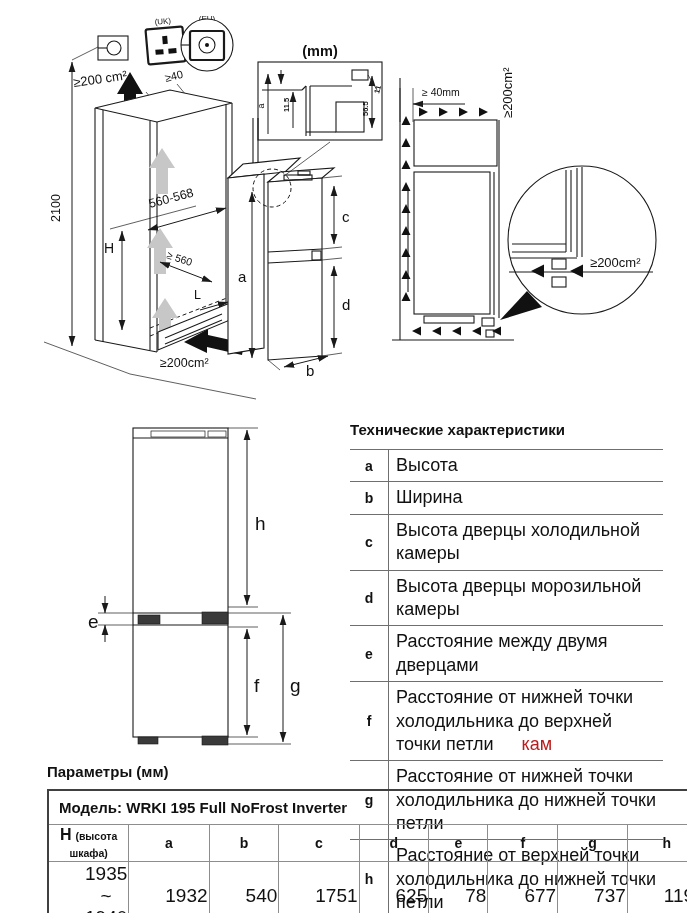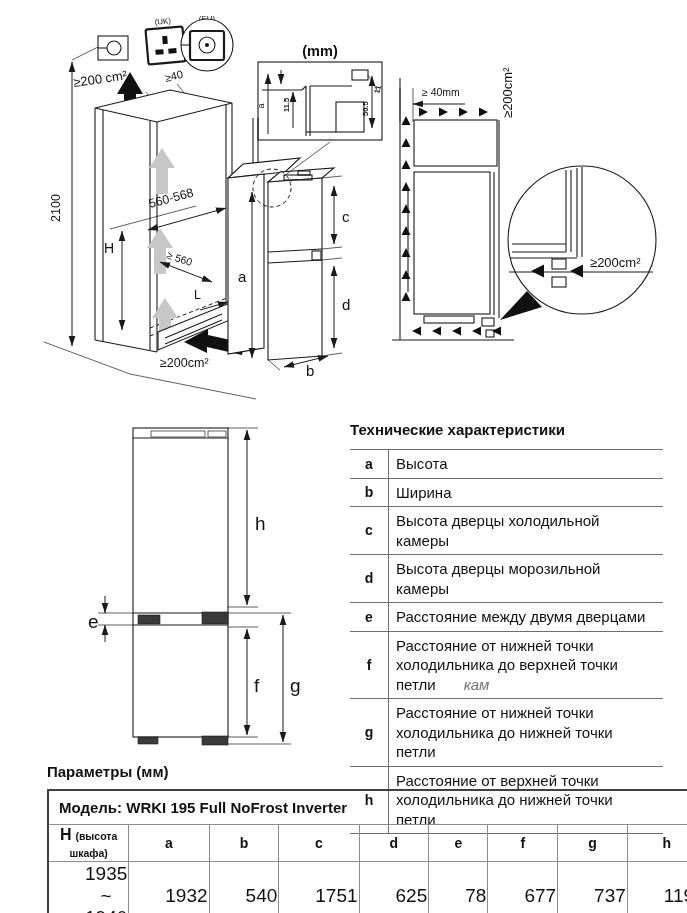--- a/index.html
+++ b/index.html
@@ -13,26 +13,26 @@
   .dim{stroke:#1a1a1a;stroke-width:1;fill:none;}
   .thin{stroke:#1a1a1a;stroke-width:0.7;fill:none;}
   .dash{stroke:#1a1a1a;stroke-width:1;fill:none;stroke-dasharray:4 3;}
   .blk{fill:#111;stroke:none;}
   .gfill{fill:#c7c7c7;stroke:none;}
   .dark{fill:#3a3a3a;stroke:#1a1a1a;stroke-width:0.6;}
 
   .spec-section{position:absolute;left:350px;top:421px;width:313px;}
   .spec-title{font-size:15px;font-weight:bold;margin:0 0 11px 0;}
   .spec-table{width:100%;border-collapse:collapse;}
-  .spec-table td{border-top:1px solid #6f6f6f;font-size:15px;padding:4px 7px;
+  .spec-table td{border-top:1px solid #6f6f6f;font-size:18px;padding:4px 7px;
                  vertical-align:middle;line-height:1.3;}
   .spec-table tr.last td{border-bottom:1px solid #6f6f6f;}
   .spec-table td.key{width:24px;text-align:center;font-weight:bold;font-size:14px;
                      border-right:1px solid #6f6f6f;}
-  .ghost{color:#737373;margin-left:28px;font-style:italic;}
+  .ghost{color:#b91c1c;margin-left:28px;}
 
   .params-section{position:absolute;left:47px;top:763px;width:601px;}
   .params-title{font-size:15px;font-weight:bold;margin:0 0 9px 0;}
   .params-table{width:100%;border-collapse:collapse;border:2px solid #404040;}
   .params-table td,.params-table th{border:1px solid #8d8d8d;text-align:center;color:#111;}
   .params-table .model-cell{text-align:left;font-weight:bold;font-size:15px;padding:8px 10px;}
   .params-table th{font-size:14px;font-weight:bold;height:30px;}
   .params-table th.hcol{width:148px;}
   .params-table td.val{font-size:19px;height:31px;padding-left:36px;}
   .h-main{font-size:16px;font-weight:bold;}

